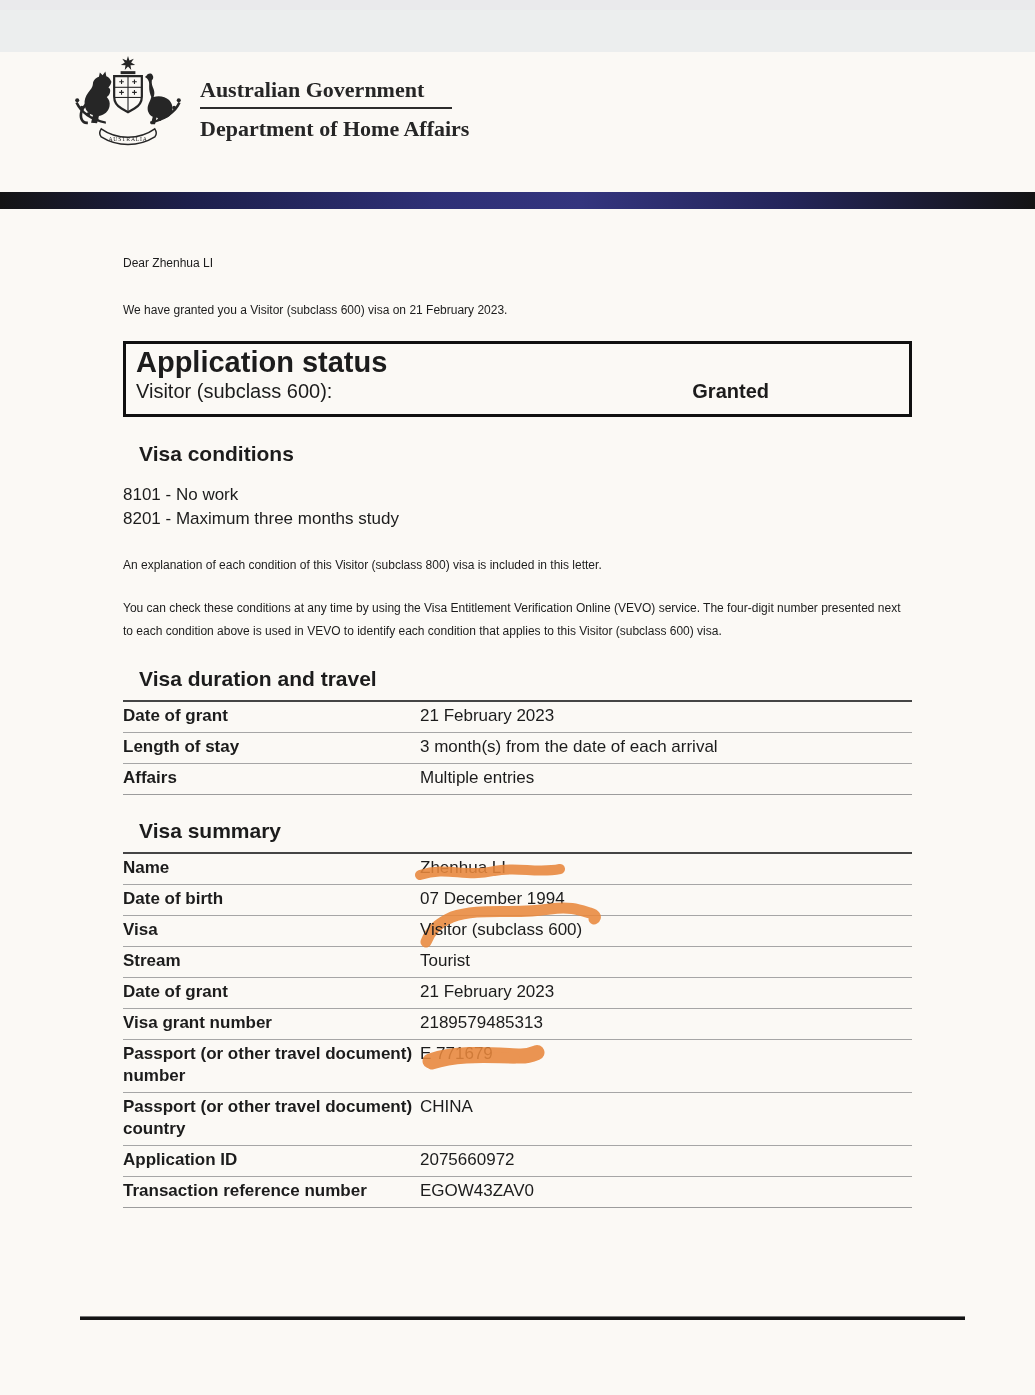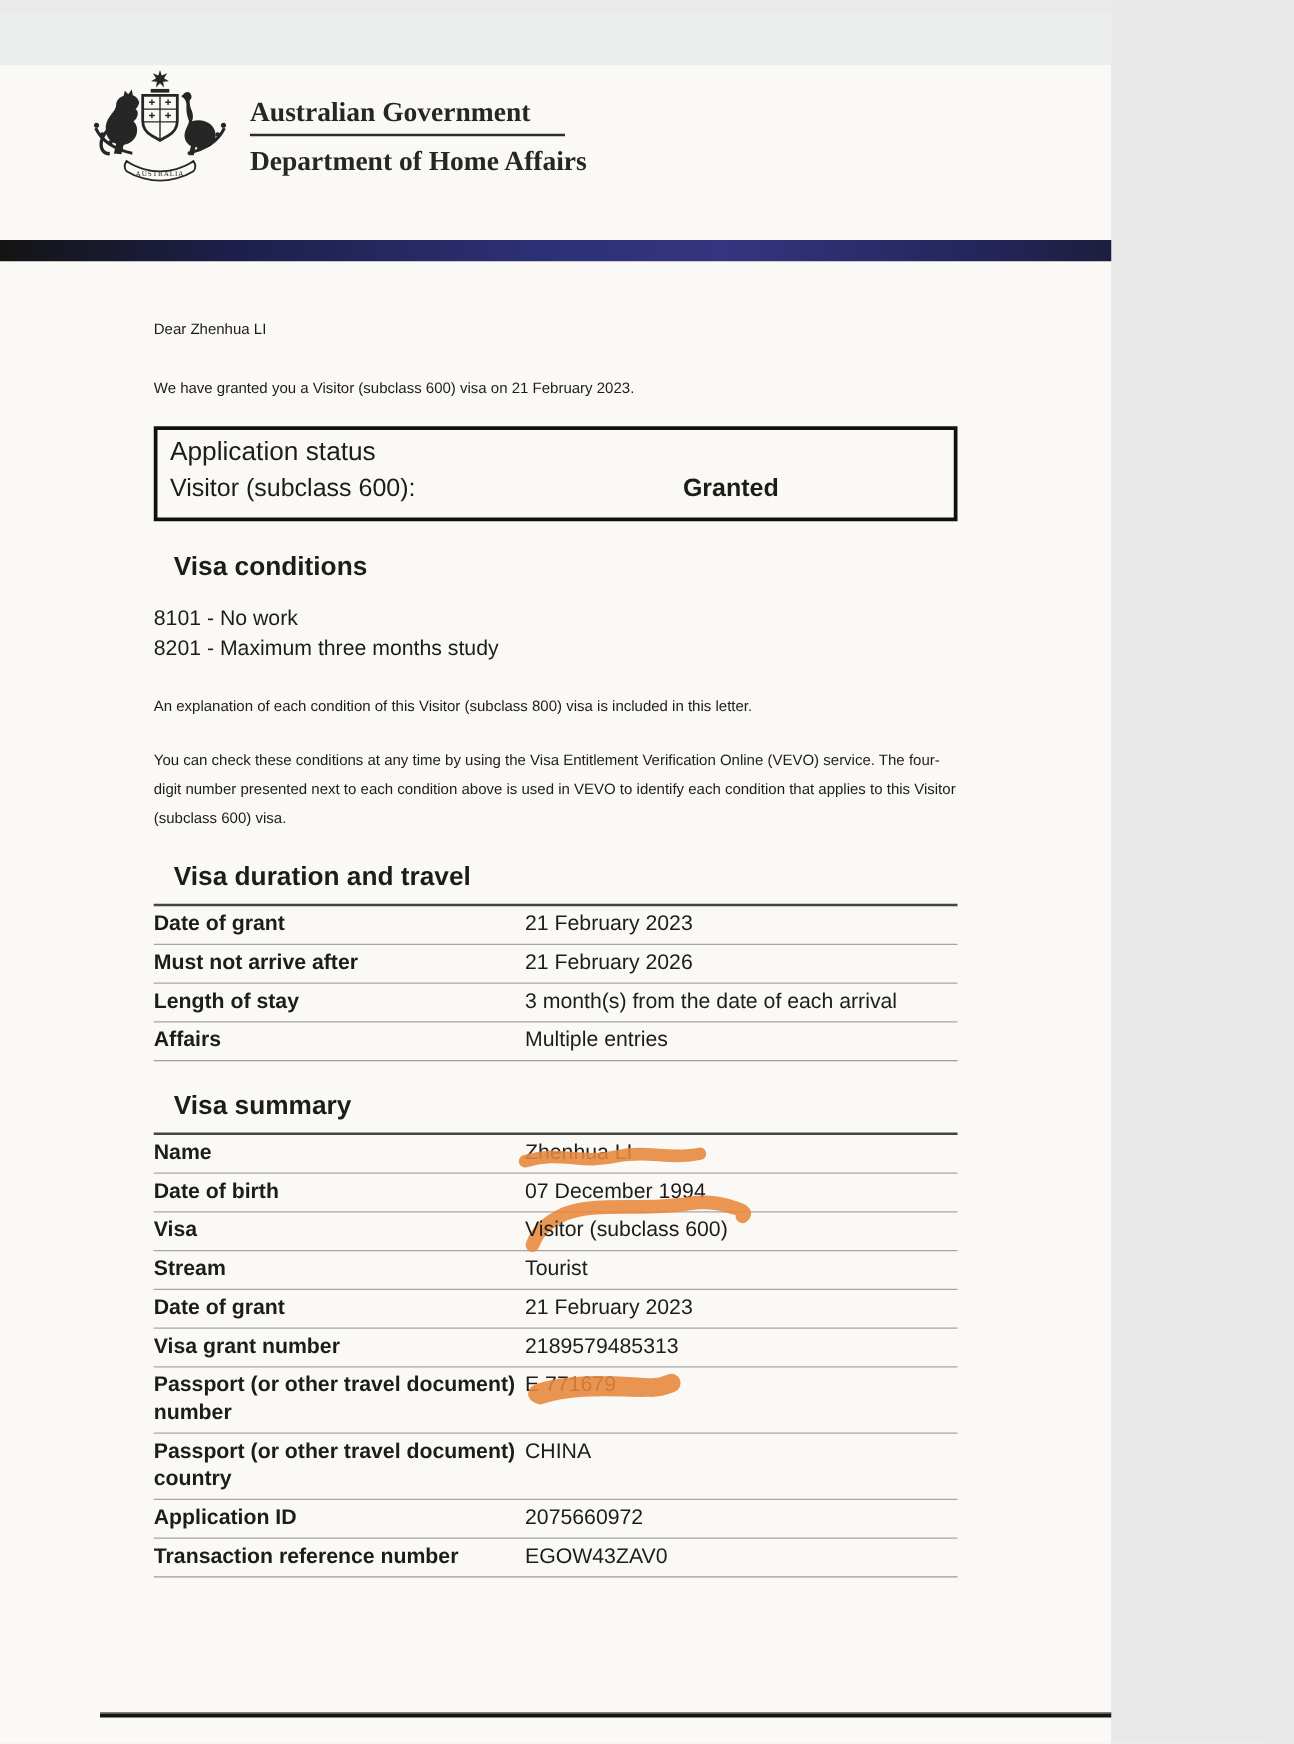--- a/index.html
+++ b/index.html
@@ -3,21 +3,21 @@
 <meta charset="utf-8">
 <style>
   html,body{margin:0;padding:0;}
   body{
     width:1035px;height:1395px;
     background:#e9e9e9;
     font-family:"Liberation Sans","DejaVu Sans",sans-serif;
     color:#1c1c1c;
     -webkit-font-smoothing:antialiased;
   }
-  .photo{width:889px;height:1395px;overflow:hidden;position:relative;background:#eceeee;}
+  .photo{width:1035px;height:1395px;overflow:hidden;position:relative;background:#eceeee;}
   .top-strip{height:10px;background:#eaeaec;}
   .paper{background:#fbf9f5;min-height:1385px;position:relative;}
 
   
   .gov-header{display:flex;margin:42px 0 0 68px;}
   .crest{width:120px;height:102px;flex:0 0 auto;}
   .gov-text{margin-left:12px;padding-top:26px;}
   .gov-name,.gov-dept{
     font-family:"Liberation Serif","DejaVu Serif",serif;
     font-weight:bold;font-size:22px;line-height:24px;color:#262626;
@@ -33,21 +33,21 @@
   .content{padding:0 123px;}
   .content p{font-size:12px;line-height:23px;margin:0;}
   .salutation{margin-top:43px !important;}
   .intro{margin-top:24px !important;}
 
   
   .status-box{
     margin-top:19px;border:3px solid #101010;background:#fbf9f5;
     padding:4px 10px 8px;
   }
-  .status-title{font-size:21px;font-weight:normal;line-height:28px;}
+  .status-title{font-size:29px;font-weight:bold;line-height:28px;}
   .status-row{display:flex;font-size:20px;line-height:30px;}
   .status-row .granted{font-weight:bold;margin-left:auto;margin-right:130px;}
 
   h2{font-size:21px;font-weight:bold;line-height:26px;margin:16px;}
   .h-cond{margin-top:24px;}
   .cond{font-size:17px;line-height:24px;}
   .cond.first{margin-top:3px;}
   .expl{margin-top:23px !important;}
   .vevo{margin-top:20px !important;}
   .sec{margin-top:23px;margin-bottom:8px;}
@@ -152,24 +152,20 @@
       <p class="vevo">You can check these conditions at any time by using the Visa Entitlement Verification Online (VEVO) service. The four-digit number presented next to each condition above is used in VEVO to identify each condition that applies to this Visitor (subclass 600) visa.</p>
 
       <h2 class="sec">Visa duration and travel</h2>
       <table class="dtable">
         <tbody>
           <tr>
             <td class="lbl">Date of grant</td>
             <td class="val">21 February 2023</td>
           </tr>
           <tr>
-            <td class="lbl">Must not arrive after</td>
-            <td class="val">21 February 2026</td>
-          </tr>
-          <tr>
             <td class="lbl">Length of stay</td>
             <td class="val">3 month(s) from the date of each arrival</td>
           </tr>
           <tr>
             <td class="lbl">Affairs</td>
             <td class="val">Multiple entries</td>
           </tr>
         </tbody>
       </table>
 

